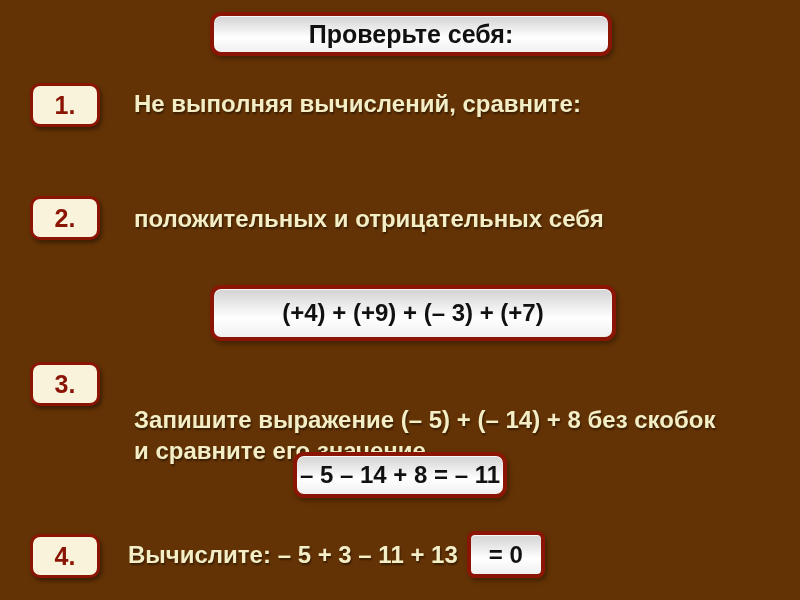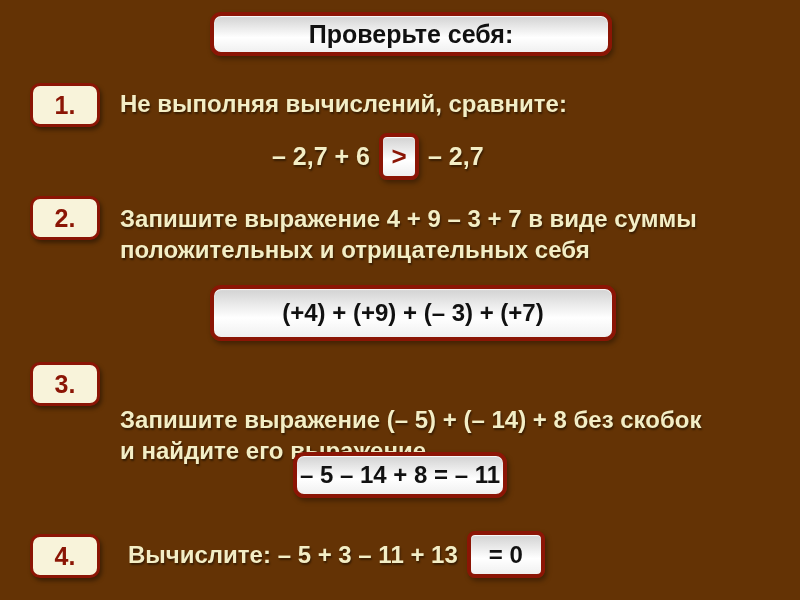--- a/index.html
+++ b/index.html
@@ -42,21 +42,21 @@
     border-radius: 10px;
     color: var(--accent-red, #8b1505);
     font-size: 25px;
     display: flex;
     align-items: center;
     justify-content: center;
     box-shadow: 2px 3px 4px rgba(0,0,0,0.4);
   }
   .item-text {
     position: absolute;
-    left: 120px;
+    left: 134px;
     color: var(--cream-text, #f3eec6);
     font-size: 24px;
     line-height: 31px;
     text-shadow: 1px 2px 2px rgba(0,0,0,0.45);
     white-space: nowrap;
   }
   .equation-row {
     position: absolute;
     display: flex;
     align-items: center;
@@ -87,45 +87,37 @@
 <div class="slide">
 
   <div class="box title-box">
     <span>Проверьте себя:</span>
   </div>
 
   <div class="badge" style="top:83px;">
     <span>1.</span>
   </div>
   <div class="item-text" style="top:88px;">Не выполняя вычислений, сравните:</div>
-  <div class="equation-row" style="left:272px; top:133px;">
-    <span>– 2,7 + 6</span>
-    <div class="box compare-box">
-      <span>&gt;</span>
-    </div>
-    <span>– 2,7</span>
-  </div>
 
   <div class="badge" style="top:196px;">
     <span>2.</span>
   </div>
   <div class="item-text" style="top:203px;">
-    <div>Запишите выражение 4 + 9 – 3 + 7 в виде суммы</div>
     <div>положительных и отрицательных себя</div>
   </div>
   <div class="box" style="left:210px; top:285px; width:406px; height:56px;">
     <span>(+4) + (+9) + (– 3) + (+7)</span>
   </div>
 
   <div class="badge" style="top:362px;">
     <span>3.</span>
   </div>
   <div class="item-text" style="top:369px;margin-top:35px;">
     <div>Запишите выражение (– 5) + (– 14) + 8 без скобок</div>
-    <div>и найдите его выражение</div>
+    <div>и сравните его значение</div>
   </div>
   <div class="box" style="left:293px; top:452px; width:214px; height:46px;">
     <span>– 5 – 14 + 8 = – 11</span>
   </div>
 
   <div class="badge" style="top:534px;">
     <span>4.</span>
   </div>
   <div class="equation-row" style="left:128px; top:531px; ">
     <span style="font-size:24px;">Вычислите: – 5 + 3 – 11 + 13</span>

